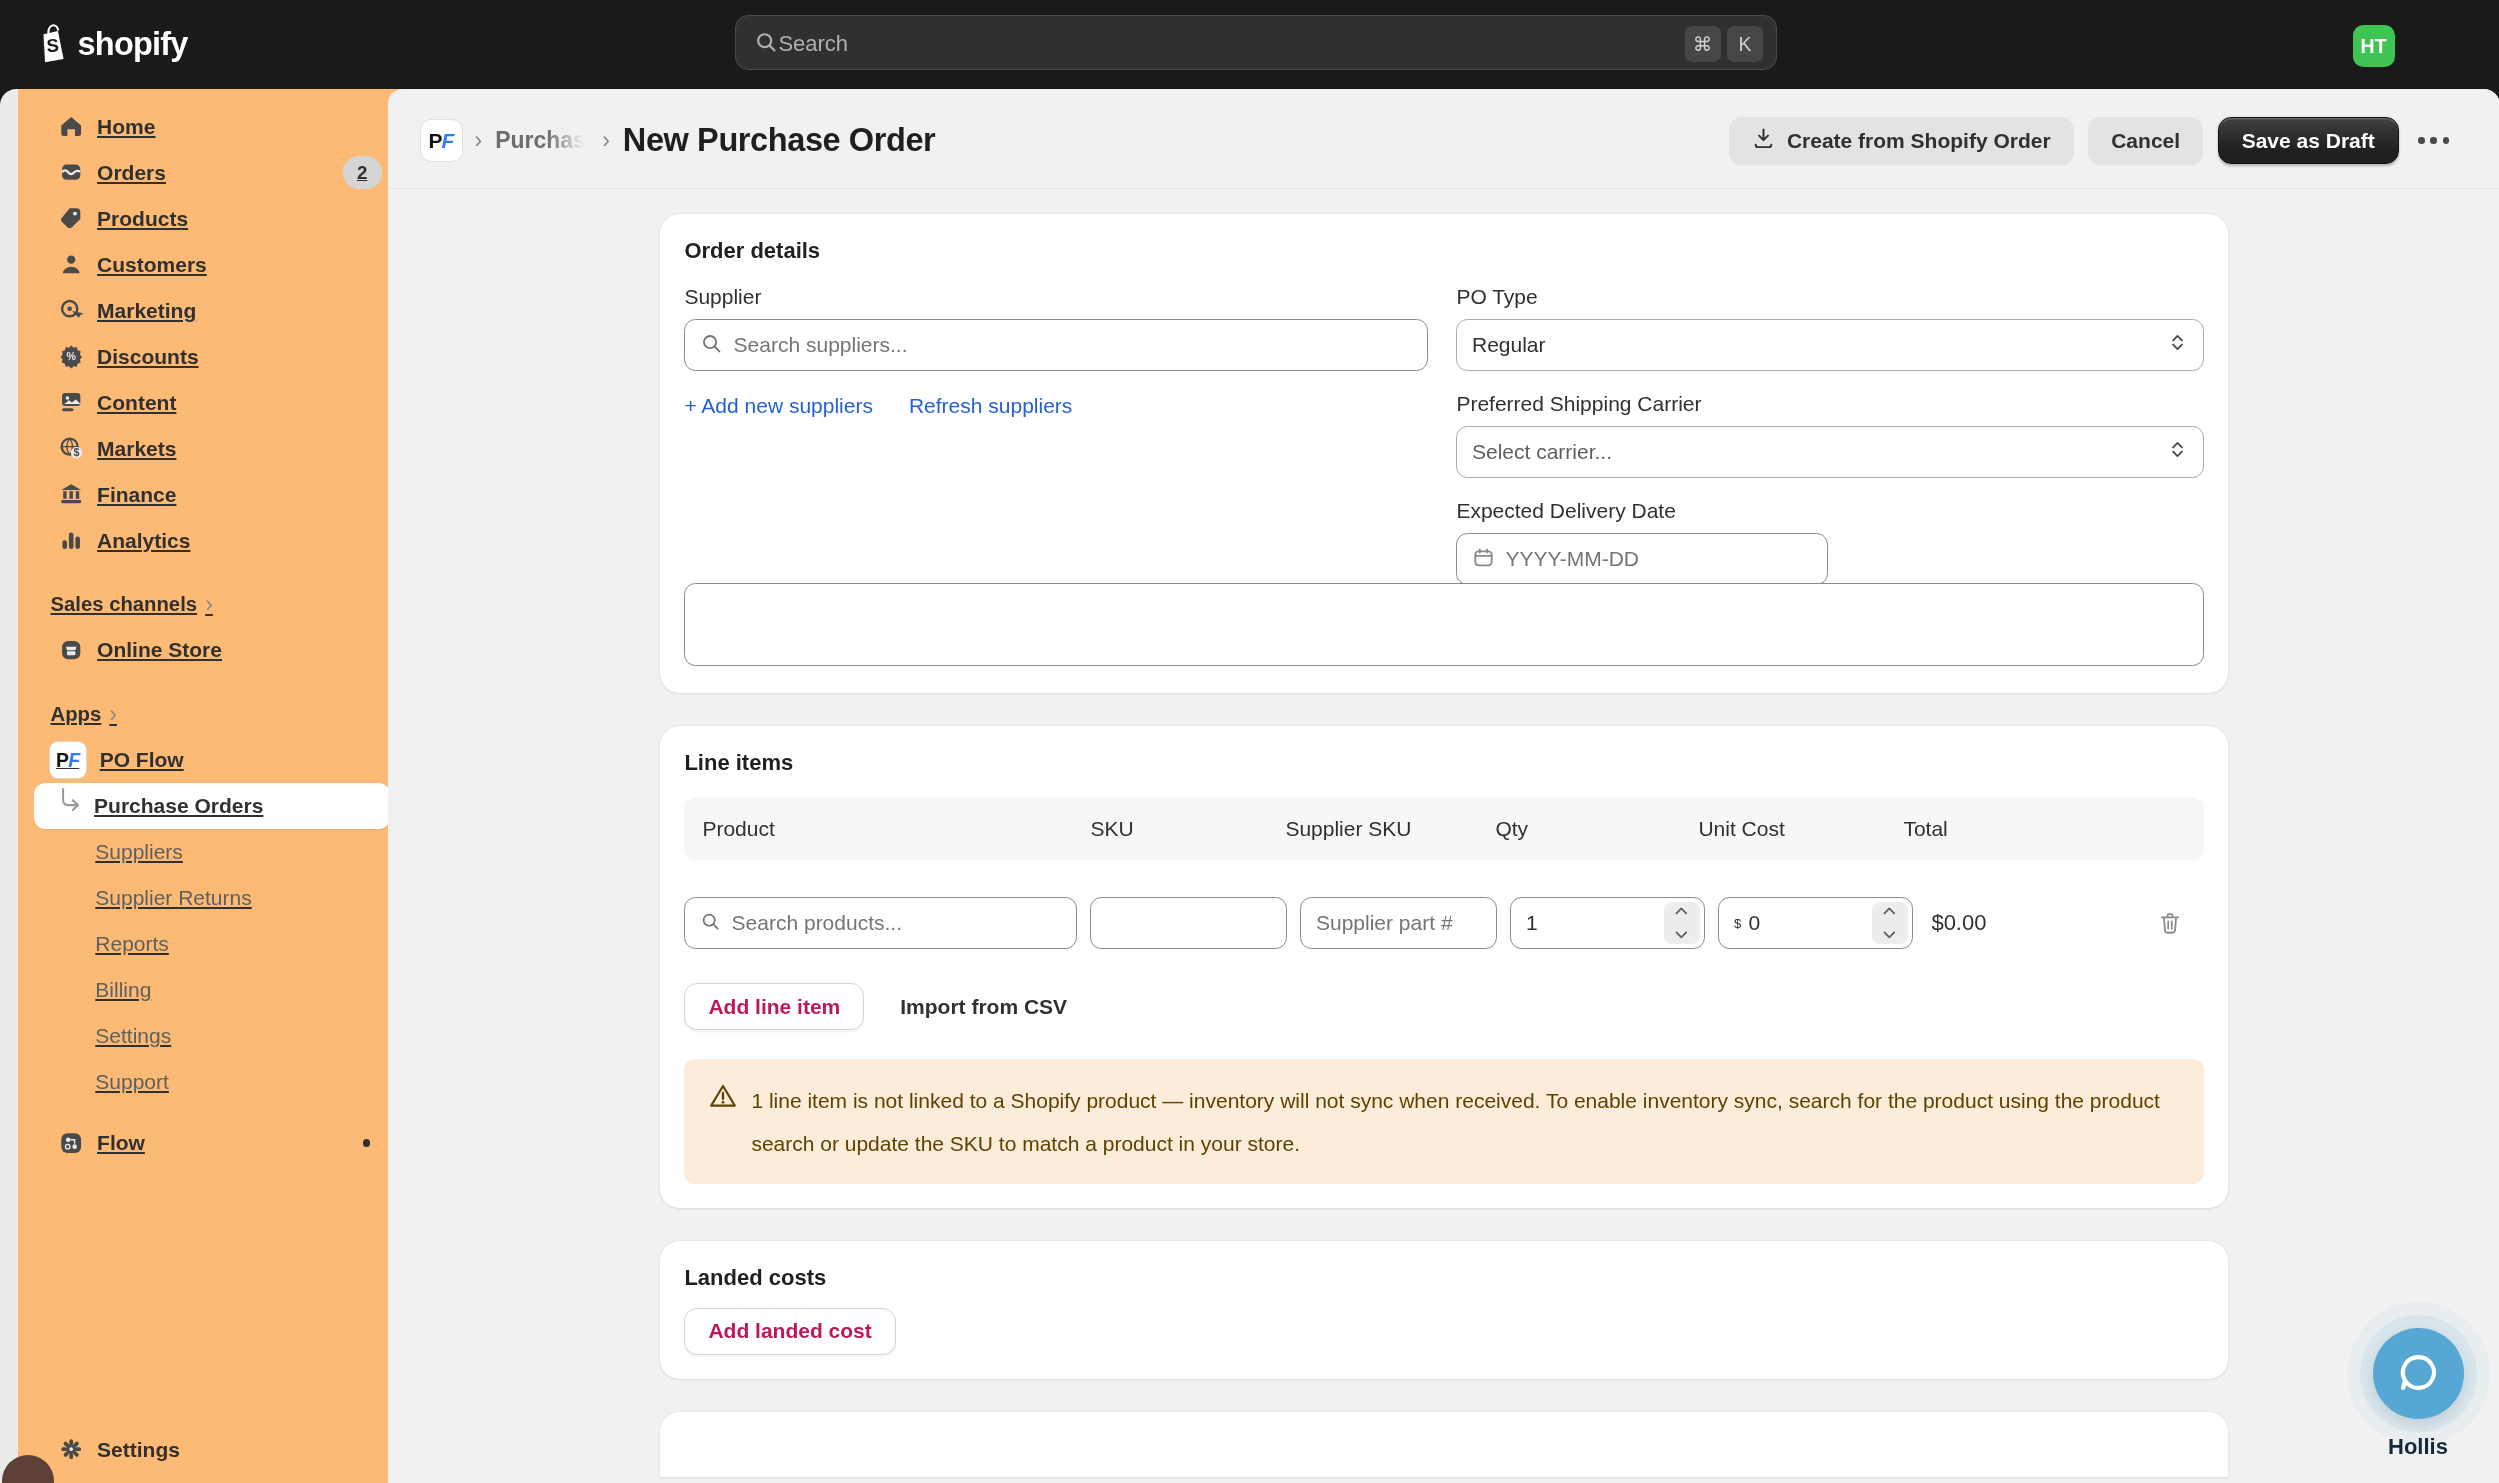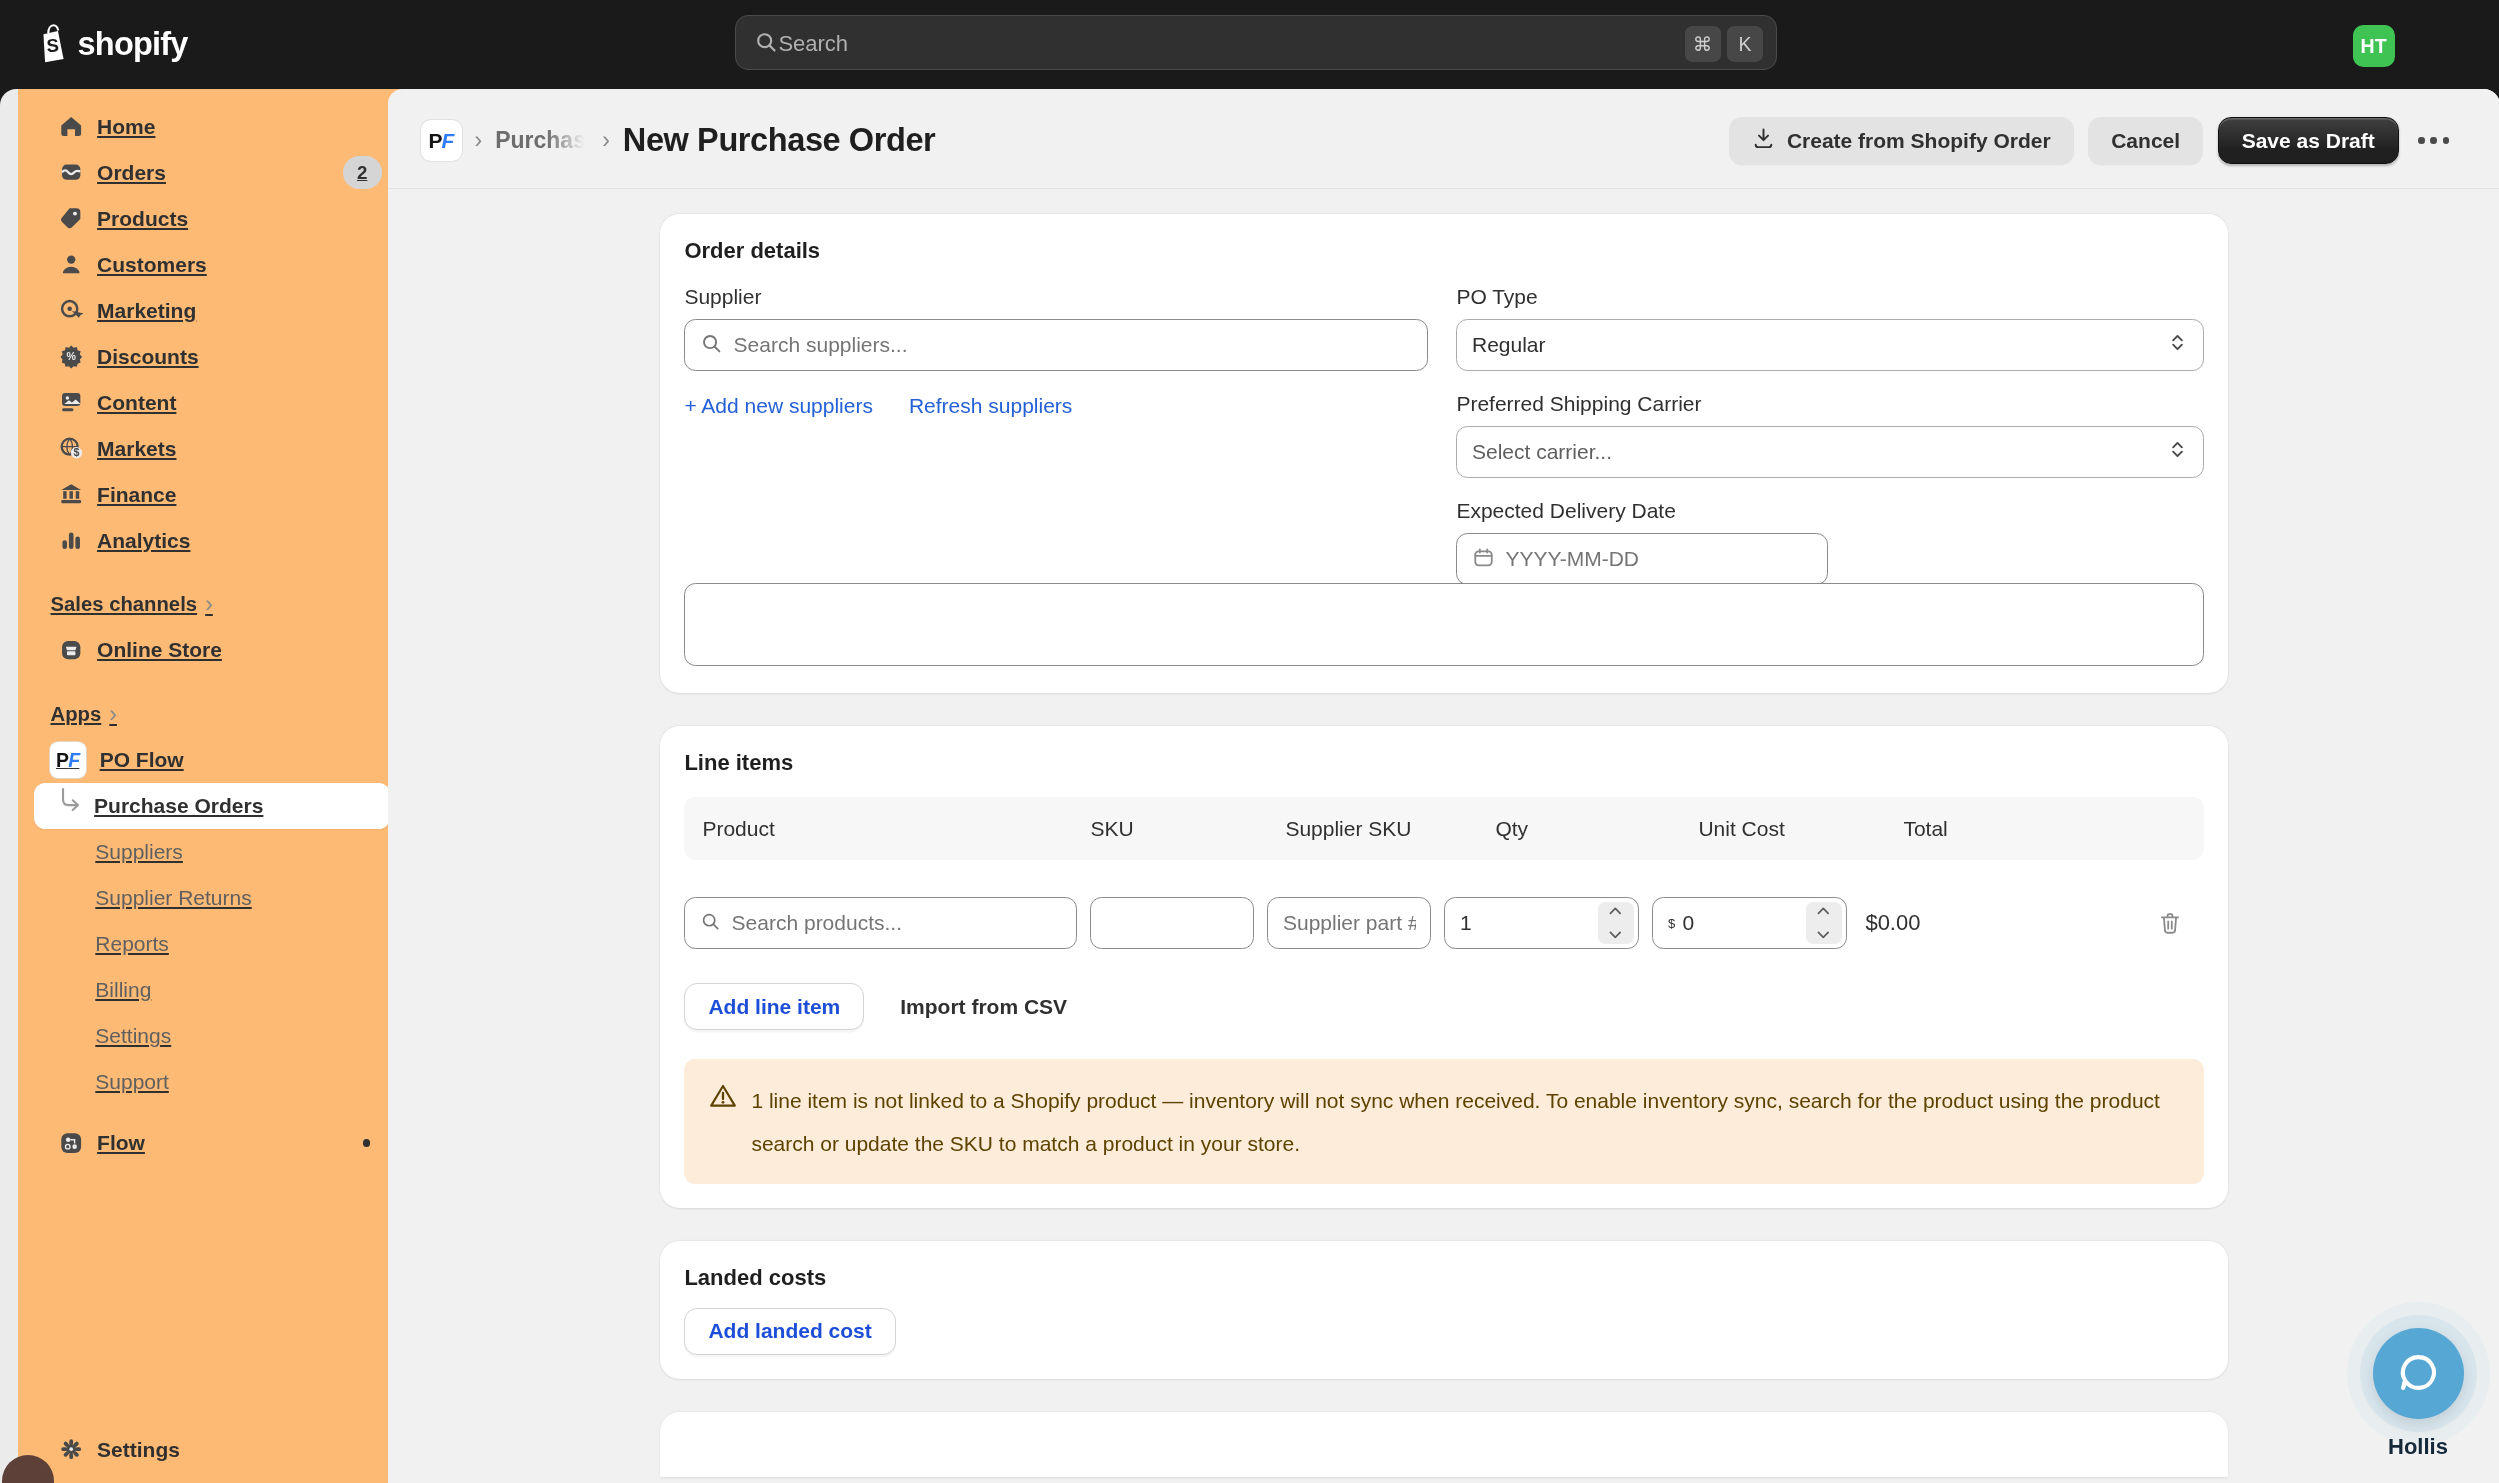--- a/index.html
+++ b/index.html
@@ -86,28 +86,28 @@
   textarea.ship { width:100%; height:83px; border:1.6px solid #8a8a8a; border-radius:11.4px; resize:none; font-family:inherit;
     font-size:21px; padding:11.4px 14.6px; outline:none; }
 
   
   .thead { height:63px; background:#f7f7f7; border-radius:11.4px; display:flex; align-items:center; font-size:21px; color:#303030; margin-top:1.6px; }
   .th { flex:none; }
   .th.c0 { width:406px; padding-left:18px; } .th.c1 { width:195px; } .th.c2 { width:210px; }
   .th.c3 { width:203px; } .th.c4 { width:205px; } .th.c5 { flex:1; }
   .li-row { display:flex; align-items:center; margin-top:37px; }
   .cell-product { width:393px; margin-right:13px; }
-  .cell-sm { width:164px; margin-right:13px; }
+  .cell-sm { width:197px; margin-right:13px; }
   .cell-step { width:195px; margin-right:13px; position:relative; padding-right:42px; }
   .stepper { position:absolute; right:4.9px; top:4.1px; bottom:4.1px; width:36px; background:#ededed; border-radius:7.3px;
     display:flex; flex-direction:column; align-items:center; justify-content:space-between; padding:4.1px 0; cursor:pointer; }
   .total-text { font-size:22px; color:#303030; margin-left:18px; }
   .trash { margin-left:auto; margin-right:21px; cursor:pointer; display:flex; }
   .li-actions { display:flex; align-items:center; margin-top:34px; gap:36px; }
-  .btn-outline { background:#fff; border:1.6px solid #d4d4d4; box-shadow:0 2.4px 0 rgba(0,0,0,.04); color:#1d4ed8; }
+  .btn-outline { background:#fff; border:1.6px solid #d4d4d4; box-shadow:0 2.4px 0 rgba(0,0,0,.04); color:#be185d; }
   .text-btn { font-size:21px; font-weight:600; color:#303030; cursor:pointer; }
   .warn { margin-top:29px; background:#fcecd9; border-radius:11.4px; padding:19.5px 24.4px; display:flex; gap:14.6px;
     font-size:21px; line-height:43px; color:#5e4200; }
   .warn .w-ic { flex:0 0 28px; padding-top:2.4px; }
 
   .partial-card { width:1568px; margin:0 auto; background:#fff; border-radius:19.5px 19.5px 0 0; height:65px;
     box-shadow:0 0.8px 2.4px rgba(0,0,0,.09); }
 
   
   .chat { position:absolute; right:29px; bottom:24.4px; width:106px; text-align:center; }

